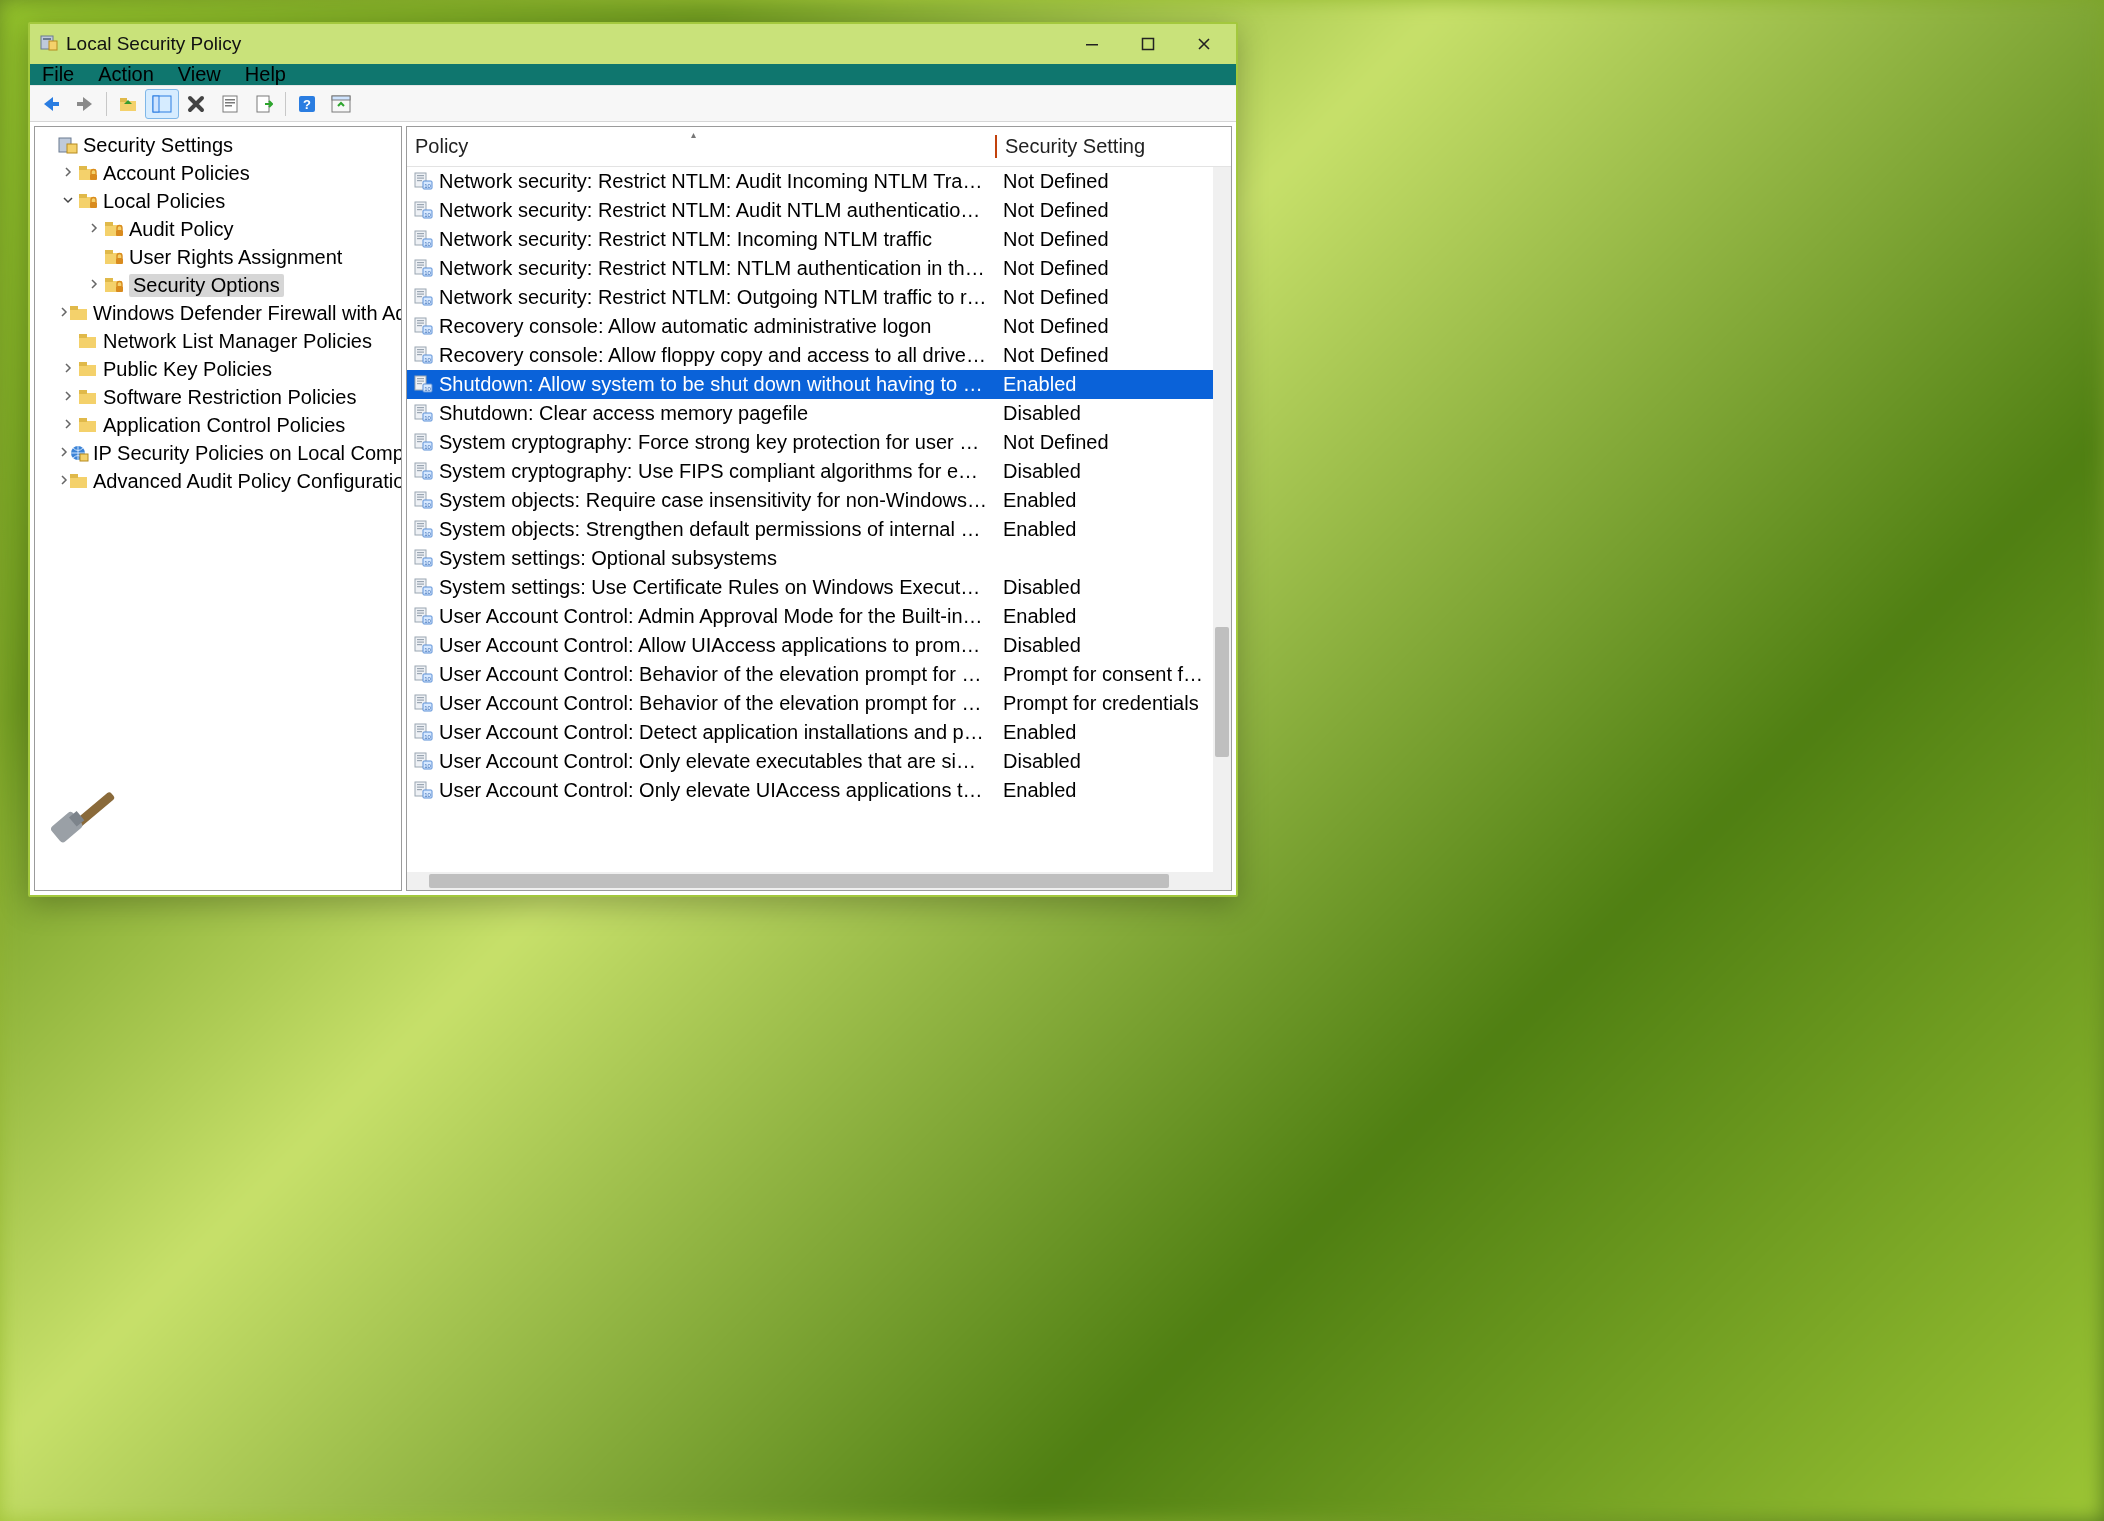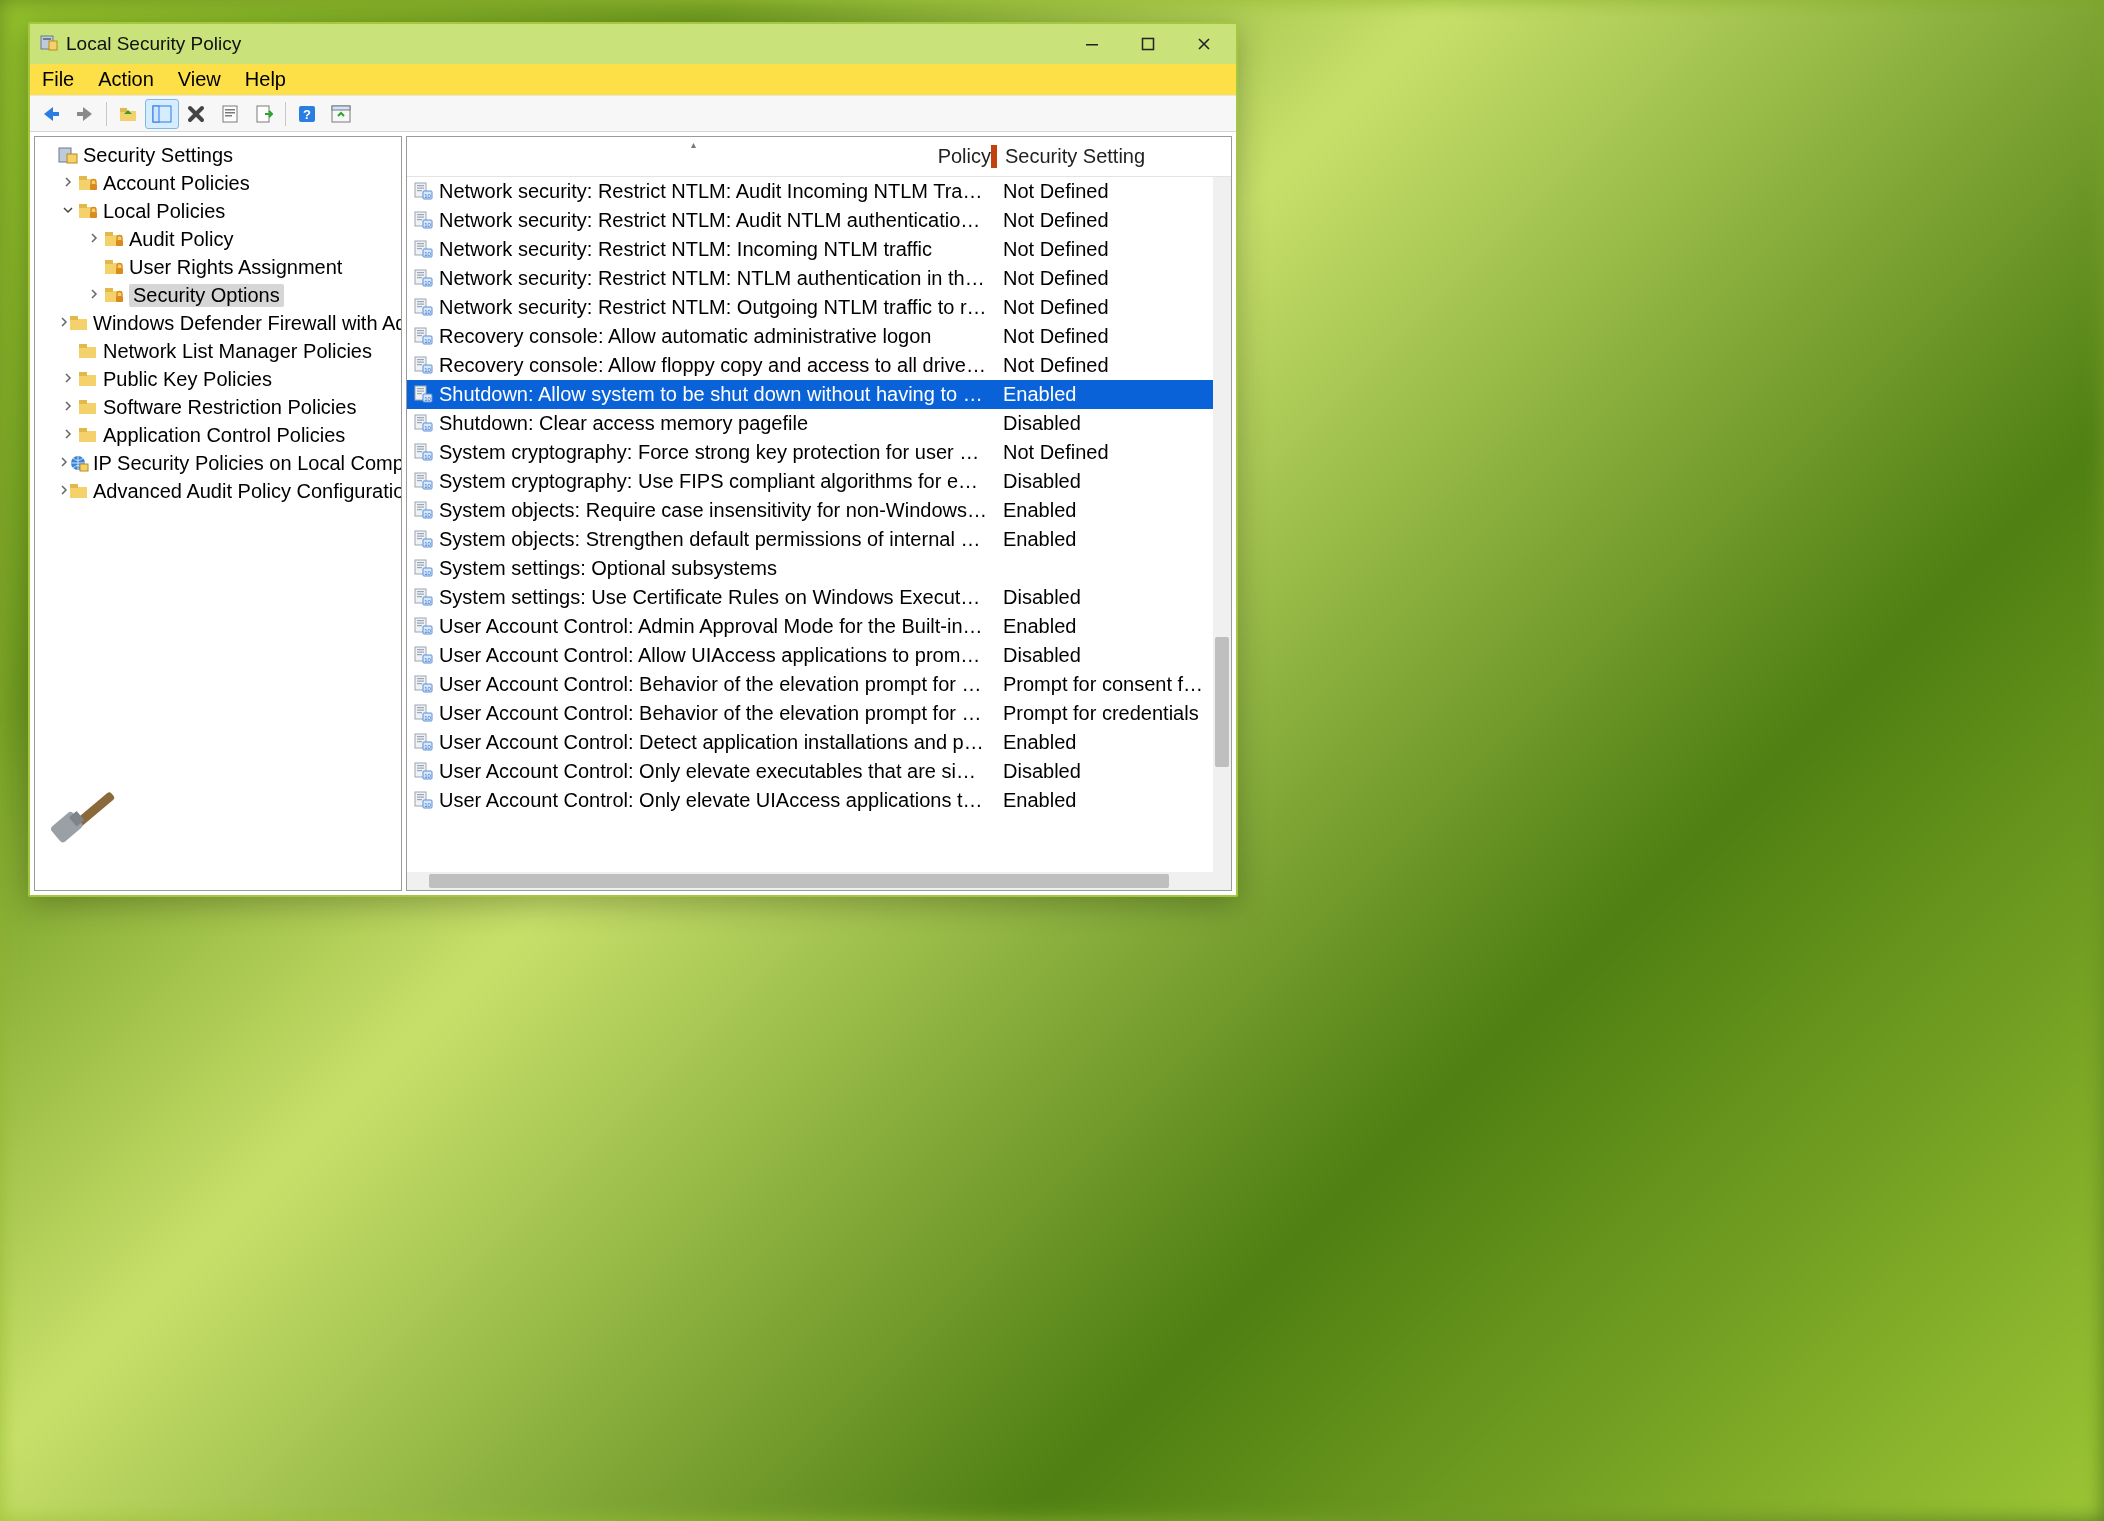--- a/index.html
+++ b/index.html
@@ -40,21 +40,21 @@
   }
   .titlebar .app-title { font-size: 19px; color:#111; }
   .win-controls { margin-left:auto; display:flex; }
   .win-btn {
     width:56px; height:40px; display:flex; align-items:center; justify-content:center;
     font-size:16px; color:#222; background:transparent; border:none;
   }
 
   
   .menubar {
-    height: 32px; background:#fde047; border-bottom:1px solid #e6e6e6;
+    height: 22px; background:#0f766e; border-bottom:1px solid #e6e6e6;
     display:flex; align-items:center; gap:20px; padding:0 10px;
     font-size:20px;
   }
   .menu-item { padding:2px 2px; cursor:default; }
 
   
   .toolbar {
     height: 36px; background:#f7f7f7; border-bottom:1px solid #d6d6d6;
     display:flex; align-items:center; gap:0; padding:0 4px;
   }
@@ -100,21 +100,21 @@
 
   
   .list-header {
     height:40px; display:flex; align-items:center;
     border-bottom:1px solid #e3e3e3;
     font-size:20px; color:#222;
     background:#fff;
     position:relative;
   }
   .list-header .col { padding-left:8px; }
-  .col-policy { width:590px; border-right:6px solid #c2410c;text-align:right; }
+  .col-policy { width:590px; border-right:2px solid #c2410c; }
   .col-setting { flex:1; }
   .sort-arrow {
     position:absolute; left:284px; top:2px; font-size:10px; color:#777;
   }
 
   
   .list-body { flex:1; overflow:hidden; font-size:20px; position:relative; }
   .list-row {
     display:flex; align-items:center; height:29px; white-space:nowrap;
   }

